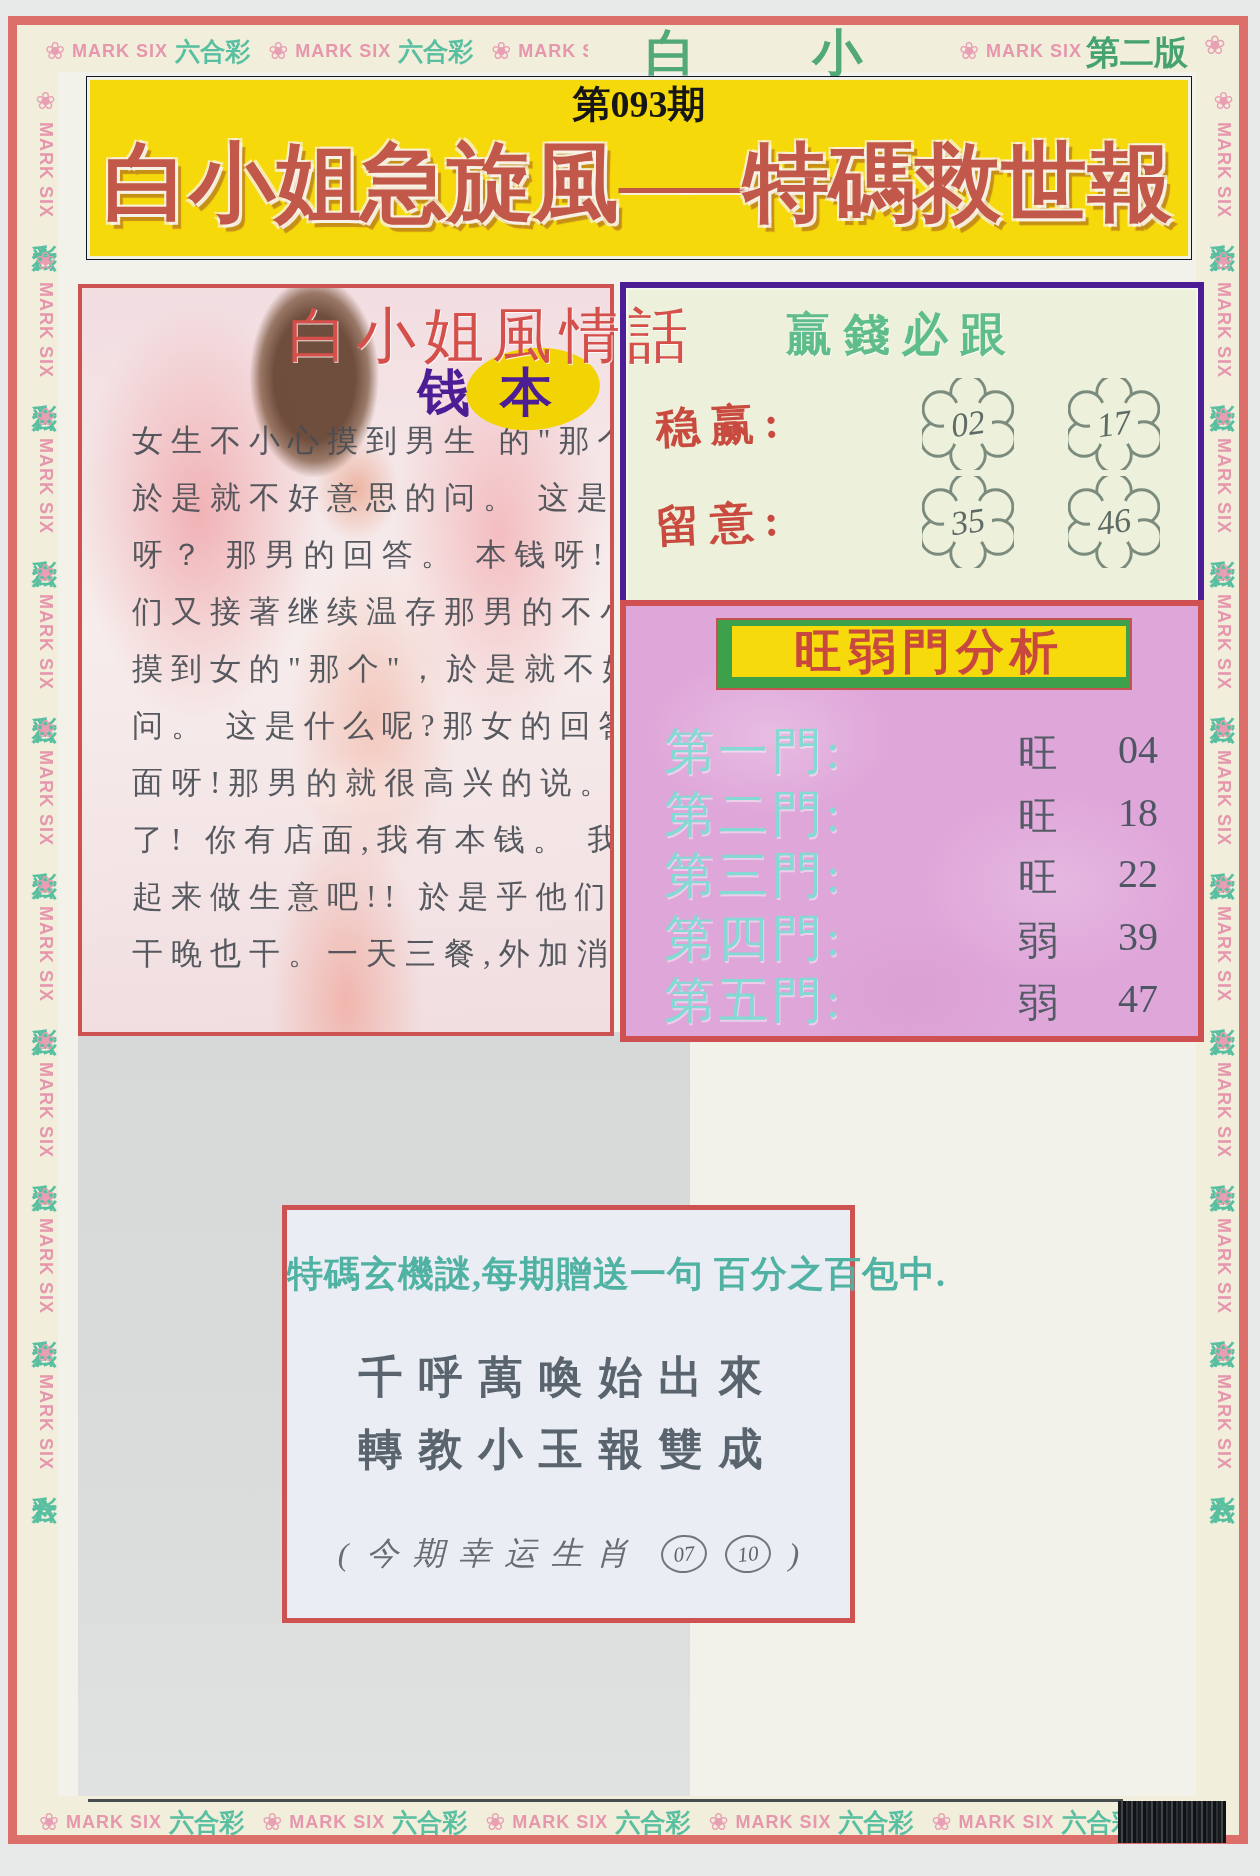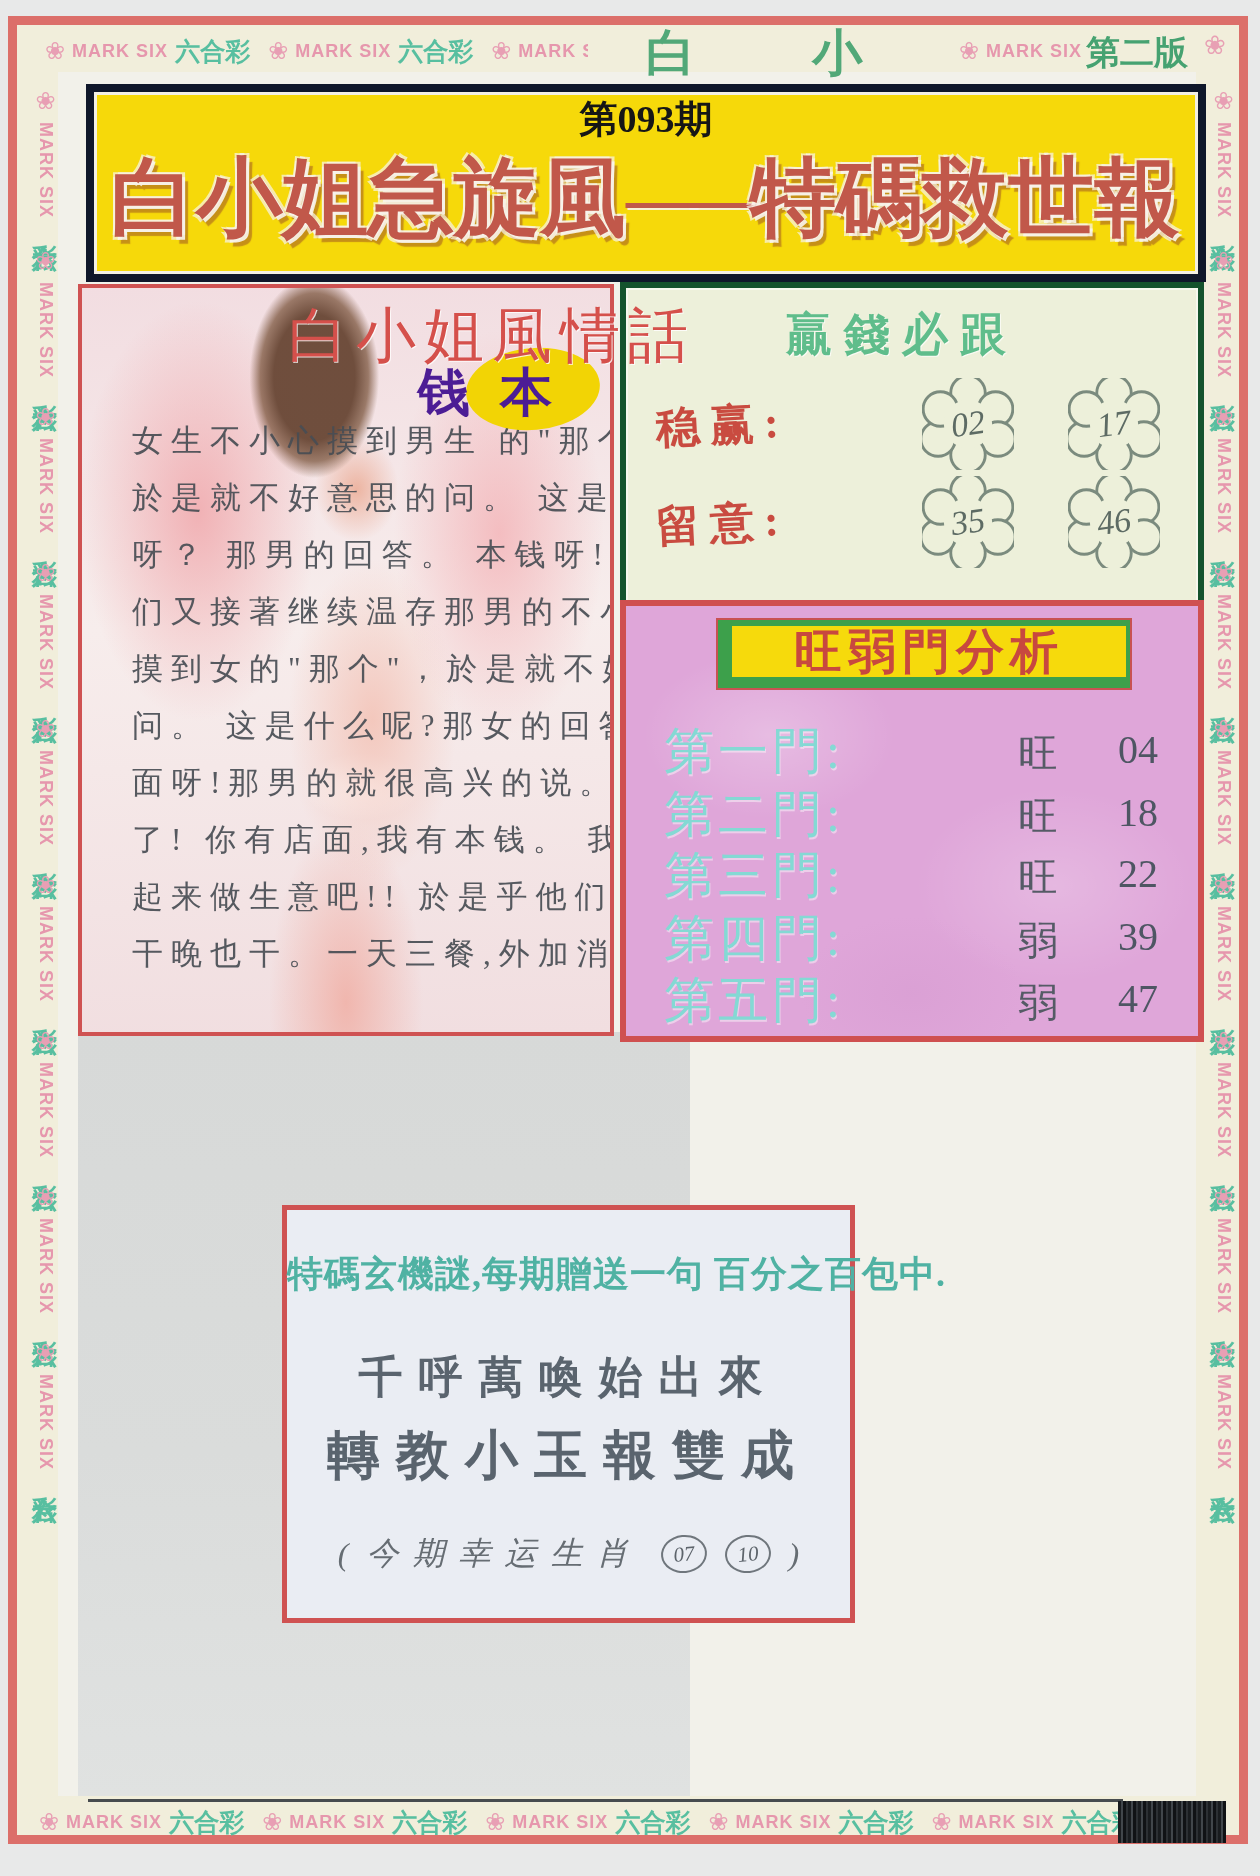--- a/index.html
+++ b/index.html
@@ -16,22 +16,22 @@
   .bunit{display:inline-flex;align-items:center;gap:7px;margin:0 9px;font-family:"Liberation Sans",sans-serif;}
   .strip-v .bunit{margin:9px 0;}
   .flower-glyph{color:#e89fb4;font-size:24px;line-height:1;}
   .msix{color:#e697ad;font-size:18px;font-weight:bold;letter-spacing:1px;}
   .mcai{color:#58bfa0;font-size:25px;font-weight:bold;}
   
   .masthead{position:absolute;left:590px;top:20px;width:380px;text-align:center;z-index:4;
             font-size:50px;font-weight:bold;color:#51a878;letter-spacing:52px;}
   .edition{position:absolute;left:1086px;top:30px;z-index:4;font-size:34px;font-weight:bold;color:#46a271;}
   
-  .banner{position:absolute;left:86px;top:84px;width:1104px;height:182px;z-index:4;
-          background:#f6d90a;border:8px solid #0f172a;box-shadow:inset 0 0 0 3px #f3f0e4;}
+  .banner{position:absolute;left:86px;top:76px;width:1104px;height:182px;z-index:4;
+          background:#f6d90a;border:1px solid #0f172a;box-shadow:inset 0 0 0 3px #f3f0e4;}
   .banner-issue{position:absolute;left:0;right:0;top:2px;text-align:center;
                 font-size:38px;font-weight:bold;color:#161616;z-index:2;}
   .banner-headline{position:absolute;left:16px;right:12px;top:48px;display:flex;
                    justify-content:flex-start;align-items:center;z-index:1;}
   .headline-part{font-size:86px;font-weight:bold;color:#c1584a;white-space:nowrap;
       text-shadow:3px 3px 0 rgba(248,244,236,.9),-2px -2px 0 rgba(248,244,236,.7),
                   -2px 3px 0 rgba(248,244,236,.7),3px -2px 0 rgba(248,244,236,.7),
                   6px 7px 1px rgba(140,55,40,.45);}
   .headline-dash{font-size:70px;font-weight:bold;color:#c1584a;letter-spacing:-8px;
       text-shadow:2px 2px 0 rgba(248,244,236,.9);}
@@ -54,21 +54,21 @@
   
   .story-title{position:absolute;left:288px;top:296px;z-index:6;font-size:60px;font-weight:normal;
                color:#d5504b;letter-spacing:8px;white-space:nowrap;
                text-shadow:1px 1px 0 rgba(255,255,255,.8);}
   .badge-ellipse{position:absolute;left:466px;top:348px;width:134px;height:82px;z-index:5;
                  background:#f2d405;border-radius:50%;transform:rotate(-5deg);}
   .badge-text{position:absolute;left:418px;top:358px;z-index:6;font-size:52px;font-weight:bold;
               color:#4c1d95;letter-spacing:30px;white-space:nowrap;}
   
   .win-panel{position:absolute;left:620px;top:282px;width:572px;height:318px;z-index:4;
-             background:#edf0da;border:6px solid #14532d;box-shadow:inset 0 0 0 2px #f6f8ee;}
+             background:#edf0da;border:6px solid #4c1d95;box-shadow:inset 0 0 0 2px #f6f8ee;}
   .win-title{position:absolute;left:0;right:20px;top:16px;text-align:center;font-size:46px;
              font-weight:bold;color:#5fbd8b;letter-spacing:12px;
              text-shadow:1px 1px 0 rgba(255,255,255,.7);}
   .win-label{position:absolute;left:30px;font-size:44px;font-weight:bold;color:#c94b40;
              letter-spacing:10px;transform:rotate(-3deg);}
   .flower-num{position:absolute;width:92px;height:92px;}
   .flower-num svg{position:absolute;inset:0;}
   .flower-num span{position:absolute;inset:0;display:flex;align-items:center;justify-content:center;
                    font-size:34px;font-style:italic;color:#5d6b64;transform:rotate(-8deg);}
   
@@ -88,21 +88,21 @@
   .gate-num{position:absolute;left:492px;font-size:40px;color:#4e5663;}
   
   .gray-block{position:absolute;left:78px;top:1032px;width:612px;height:764px;z-index:3;
               background:linear-gradient(180deg,#d7d9d8 0%,#dadcdb 55%,#e0e2e1 100%);}
   .riddle-box{position:absolute;left:282px;top:1205px;width:563px;height:408px;z-index:5;
               border:5px solid #cf5252;background:#eaedf3;}
   .riddle-header{position:absolute;left:0;right:0;top:40px;text-align:center;font-size:36px;
                  font-weight:bold;color:#4fb2a3;letter-spacing:1px;white-space:nowrap;}
   .riddle-verse1{position:absolute;left:0;right:0;top:138px;text-align:center;font-size:44px;
                  font-weight:bold;color:#5a646e;letter-spacing:16px;}
-  .riddle-verse2{position:absolute;left:0;right:0;top:210px;text-align:center;font-size:53px;
+  .riddle-verse2{position:absolute;left:0;right:0;top:210px;text-align:center;font-size:44px;
                  font-weight:bold;color:#5a646e;letter-spacing:16px;}
   .riddle-zodiac{position:absolute;left:0;right:0;top:322px;display:flex;align-items:center;
                  justify-content:center;gap:18px;font-size:32px;color:#666d73;font-style:italic;}
   .zodiac-label{letter-spacing:14px;}
   .lucky-circle{display:inline-flex;align-items:center;justify-content:center;width:42px;height:34px;
                 border:2.5px solid #6f767c;border-radius:50%;font-size:21px;font-style:italic;
                 color:#5d646b;transform:rotate(-6deg);}
   
   .bottom-line{position:absolute;left:88px;top:1799px;width:1035px;height:3px;background:#474c4f;z-index:5;}
   .barcode{position:absolute;left:1118px;top:1801px;width:108px;height:42px;z-index:6;

